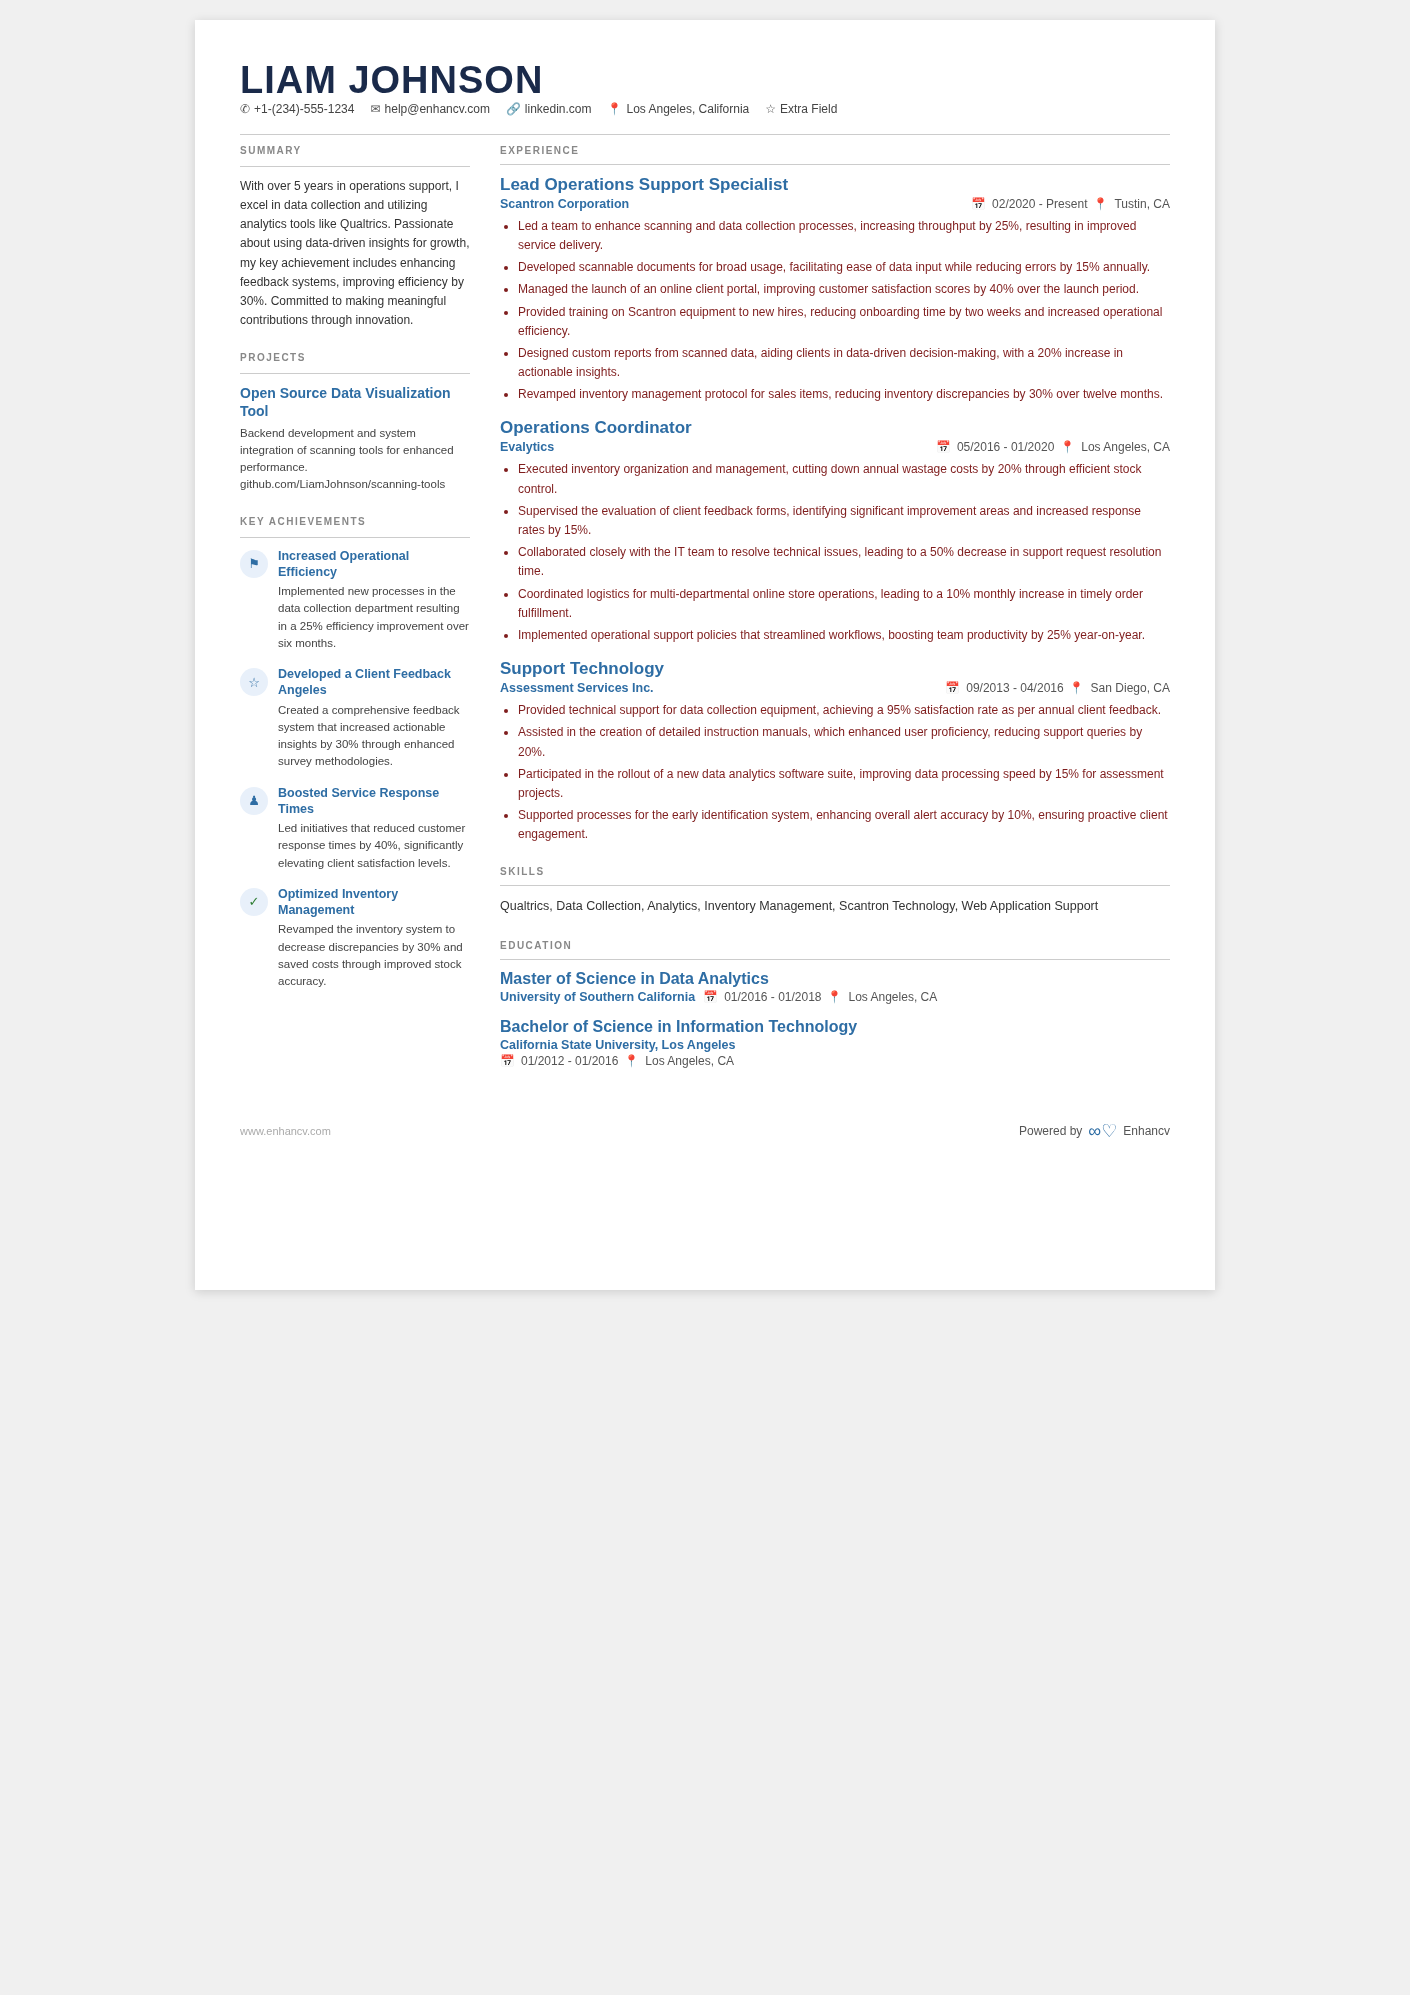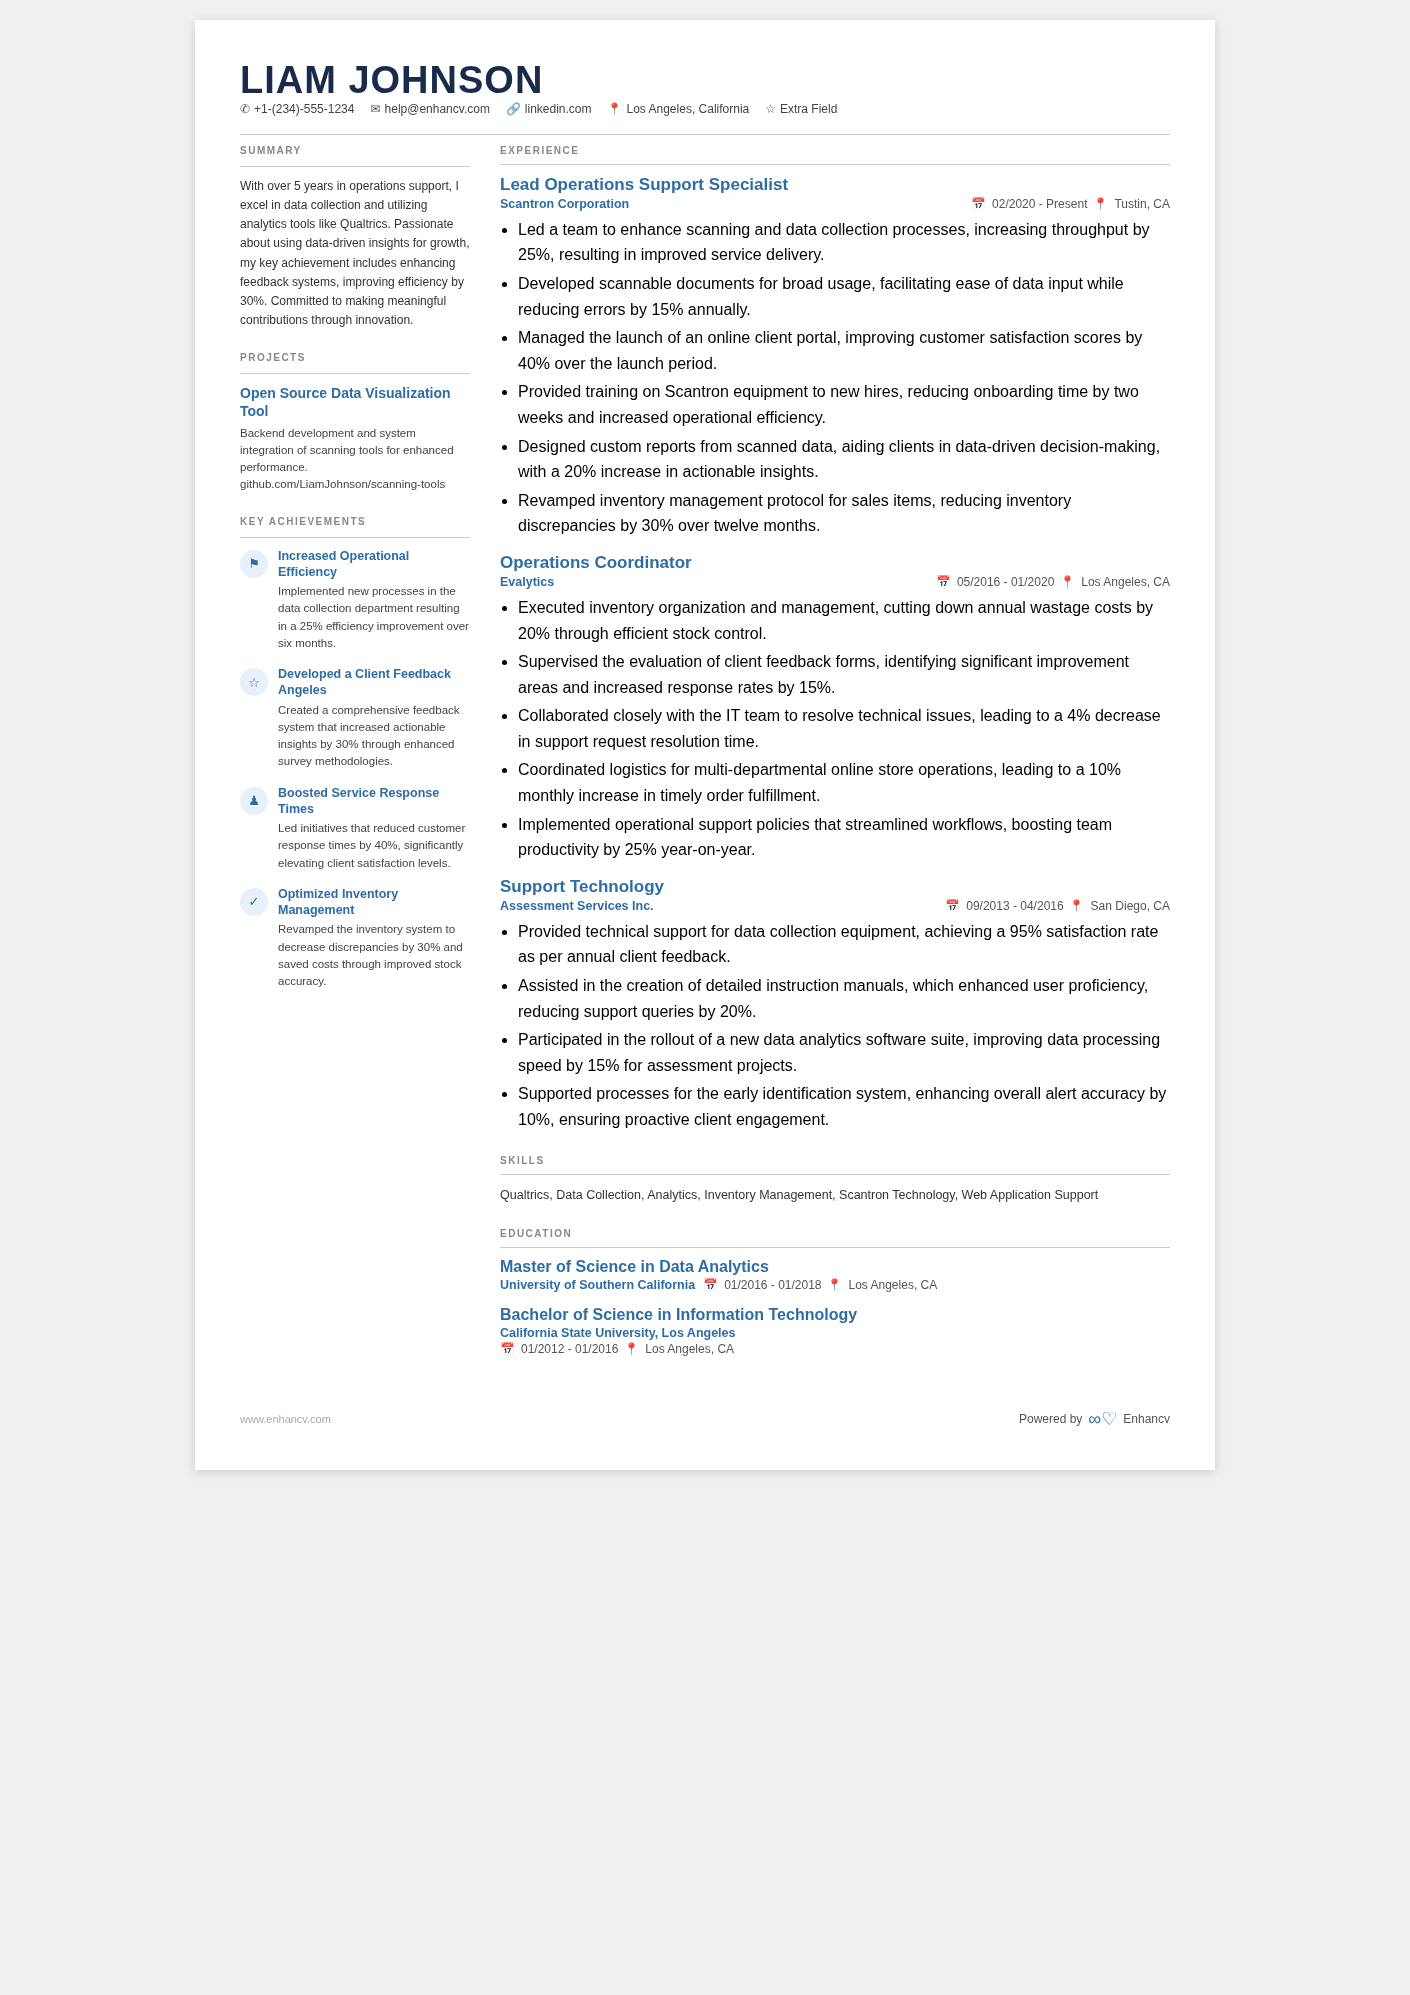--- a/index.html
+++ b/index.html
@@ -157,22 +157,22 @@
       display: flex;
       align-items: center;
       gap: 6px;
     }
     .exp-bullets {
       list-style: disc;
       padding-left: 18px;
       margin-bottom: 14px;
     }
     .exp-bullets li {
-      font-size: 16px;
-      color: #000000;
+      font-size: 12px;
+      color: #7f1d1d;
       line-height: 1.6;
       margin-bottom: 3px;
     }
     .exp-section {
       margin-bottom: 10px;
     }
     .skills-text {
       font-size: 12.5px;
       color: #333;
       line-height: 1.7;
@@ -361,21 +361,21 @@
             <span class="exp-date-loc">
               <span>📅</span>
               <span>05/2016 - 01/2020</span>
               <span>📍</span>
               <span>Los Angeles, CA</span>
             </span>
           </div>
           <ul class="exp-bullets">
             <li>Executed inventory organization and management, cutting down annual wastage costs by 20% through efficient stock control.</li>
             <li>Supervised the evaluation of client feedback forms, identifying significant improvement areas and increased response rates by 15%.</li>
-            <li>Collaborated closely with the IT team to resolve technical issues, leading to a 4% decrease in support request resolution time.</li>
+            <li>Collaborated closely with the IT team to resolve technical issues, leading to a 50% decrease in support request resolution time.</li>
             <li>Coordinated logistics for multi-departmental online store operations, leading to a 10% monthly increase in timely order fulfillment.</li>
             <li>Implemented operational support policies that streamlined workflows, boosting team productivity by 25% year-on-year.</li>
           </ul>
         </div>
 
         <div class="exp-section">
           <div class="exp-job-title">Support Technology</div>
           <div class="exp-meta">
             <span class="exp-company">Assessment Services Inc.</span>
             <span class="exp-date-loc">

